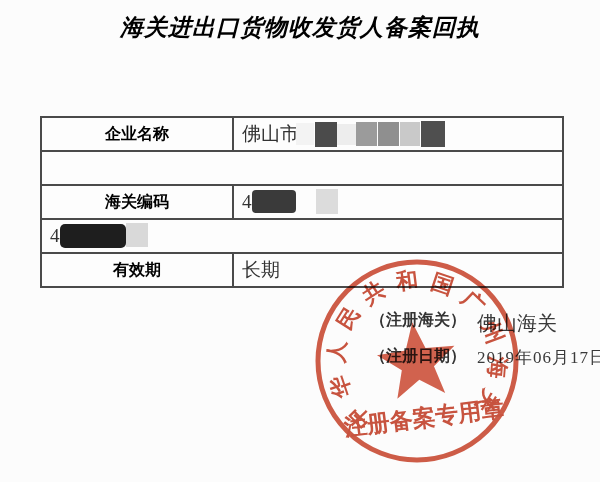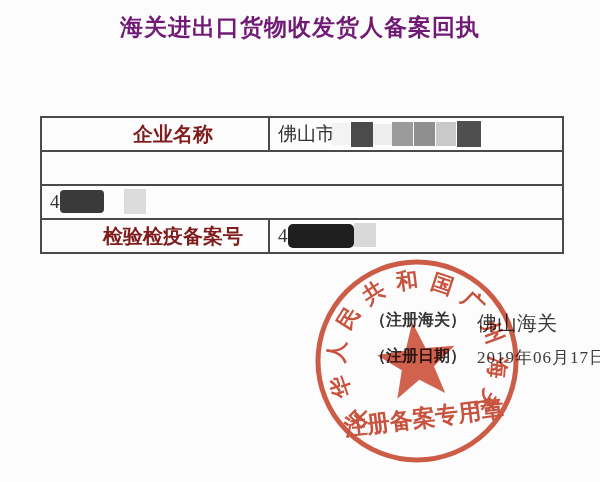--- a/index.html
+++ b/index.html
@@ -2,39 +2,39 @@
 <html><head>
 <meta charset="utf-8">
 <style>
   html,body{margin:0;padding:0;}
   body{font-family:"Liberation Sans",sans-serif;background:#ffffff;}
   #doc{position:relative;width:600px;height:482px;background:#fcfcfc;overflow:hidden;}
 
   
   .doc-title{
     position:absolute;left:0;top:12px;width:100%;
-    text-align:center;font-size:23px;font-weight:bold;color:#701a75;
+    text-align:center;font-size:23px;font-weight:bold;color:#000000;
     letter-spacing:1px;
     font-family:"Liberation Sans","DejaVu Sans",sans-serif;
+    font-style:italic;
   }
 
   
   .doc-table{
     position:absolute;left:40px;top:116px;width:524px;
     border:2px solid #4a4a4a;background:#fdfdfd;
     box-sizing:border-box;
   }
   .doc-row{display:flex;height:32px;border-bottom:2px solid #4a4a4a;}
   .doc-row:last-child{border-bottom:none;}
   .cell-label{
     width:190px;flex:0 0 190px;border-right:2px solid #4a4a4a;
     display:flex;align-items:center;justify-content:center;
-    font-size:20px;font-weight:bold;color:#7f1d1d;
+    font-size:16px;font-weight:bold;color:#000000;
     font-family:"Liberation Sans","DejaVu Sans",sans-serif;
-    margin-left:36px;
   }
   .cell-value{
     flex:1;position:relative;display:flex;align-items:center;
     padding-left:8px;font-size:19px;color:#333;
     font-family:"Liberation Serif","DejaVu Serif",serif;
   }
   .redaction{position:absolute;}
 
   
   .footer-line{
@@ -77,32 +77,38 @@
           <div class="redaction" style="left: 103px; top: 6px; width: 19px; height: 21px; background: rgb(237, 237, 237);"></div>
           <div class="redaction" style="left: 122px; top: 4px; width: 21px; height: 24px; background: rgb(155, 155, 155);"></div>
           <div class="redaction" style="left: 144px; top: 4px; width: 21px; height: 24px; background: rgb(143, 143, 143);"></div>
           <div class="redaction" style="left: 166px; top: 4px; width: 20px; height: 24px; background: rgb(201, 201, 201);"></div>
           <div class="redaction" style="left: 187px; top: 3px; width: 24px; height: 26px; background: rgb(79, 79, 79);"></div>
         </div>
       </div>
       <div class="doc-row">
       </div>
       <div class="doc-row">
+        <div class="cell-label">海关编码</div>
         <div class="cell-value">
           <span>44</span>
           <div class="redaction" style="left: 18px; top: 4px; width: 44px; height: 23px; background: rgb(58, 58, 58); border-radius: 4px;"></div>
           <div class="redaction" style="left: 82px; top: 3px; width: 22px; height: 25px; background: rgb(220, 220, 220);"></div>
         </div>
       </div>
       <div class="doc-row">
-        <div class="cell-label">检验检疫备案号</div>
         <div class="cell-value">
           <span>44</span>
           <div class="redaction" style="left: 18px; top: 4px; width: 66px; height: 24px; background: rgb(30, 30, 30); border-radius: 5px;"></div>
           <div class="redaction" style="left: 84px; top: 3px; width: 22px; height: 24px; background: rgb(217, 217, 217);"></div>
+        </div>
+      </div>
+      <div class="doc-row">
+        <div class="cell-label">有效期</div>
+        <div class="cell-value">
+          <span>长期</span>
         </div>
       </div>
     </div>
 
   <div class="footer-line" id="reg-customs">
     <span class="flabel">（注册海关）</span>
     <span class="fvalue">佛山海关</span>
   </div>
 
   <div class="footer-line" id="reg-date">

